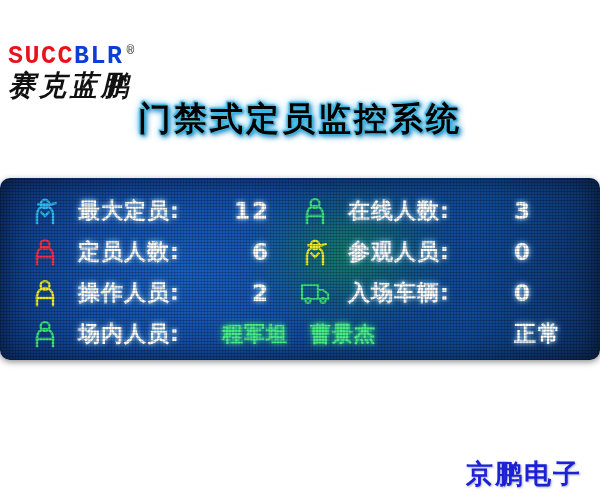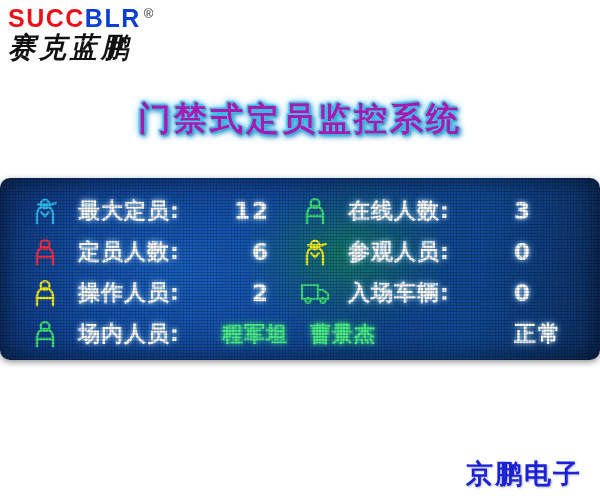--- a/index.html
+++ b/index.html
@@ -7,23 +7,23 @@
     width:600px; height:500px;
     background:#ffffff;
     font-family:"DejaVu Sans", sans-serif;
     overflow:hidden;
   }
   #root { position:relative; width:600px; height:500px; background:#fff; }
 
   
   .brand { position:absolute; left:8px; top:6px; }
   .brand-latin {
-    font-family:Liberation Sans, sans-serif;
+    font-family:Liberation Mono, monospace;
     font-size:25px; font-weight:bold; letter-spacing:1.5px;
-    line-height:1; white-space:nowrap;
+    line-height:1; white-space:nowrap;margin-top:38px;
   }
   .brand-latin .p1 { color:#e8121a; }
   .brand-latin .p2 { color:#0b3fd4; }
   .brand-reg {
     font-size:13px; color:#333; vertical-align:super;
     margin-left:3px; font-weight:normal;
   }
   .brand-cn {
     margin-top:2px;
     font-family:"DejaVu Serif", serif;
@@ -33,21 +33,21 @@
     transform:scaleY(1.05);
     transform-origin:left top;
   }
 
   
   .title {
     position:absolute; left:0; top:97px; width:600px;
     text-align:center;
     font-family:"DejaVu Sans", sans-serif;
     font-size:33px; font-weight:bold; letter-spacing:3px;
-    color:#a21caf; white-space:nowrap;
+    color:#000000; white-space:nowrap;
     text-shadow:
       0 0 2px #7fe3ff,
       0 0 5px #35c6f4,
       0 0 9px #13a7e0,
       1px 1px 2px #0d6fa8,
       -1px -1px 2px #0d6fa8,
       2px 2px 5px rgba(10,90,150,.85);
   }
 
   

